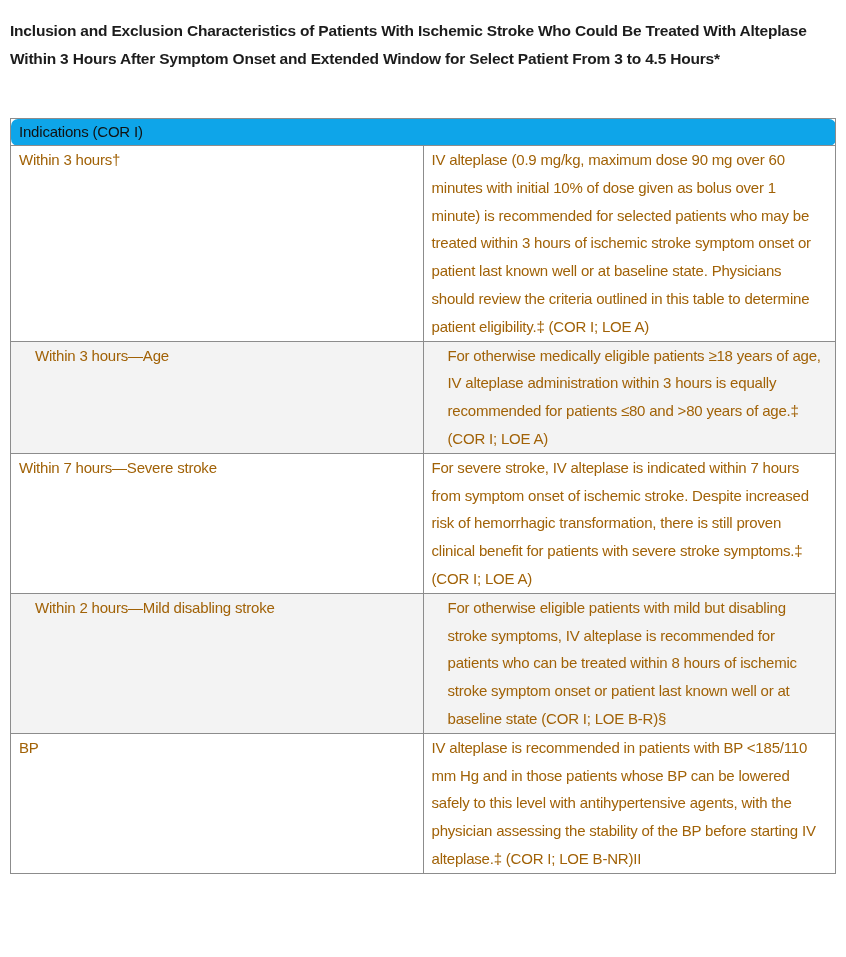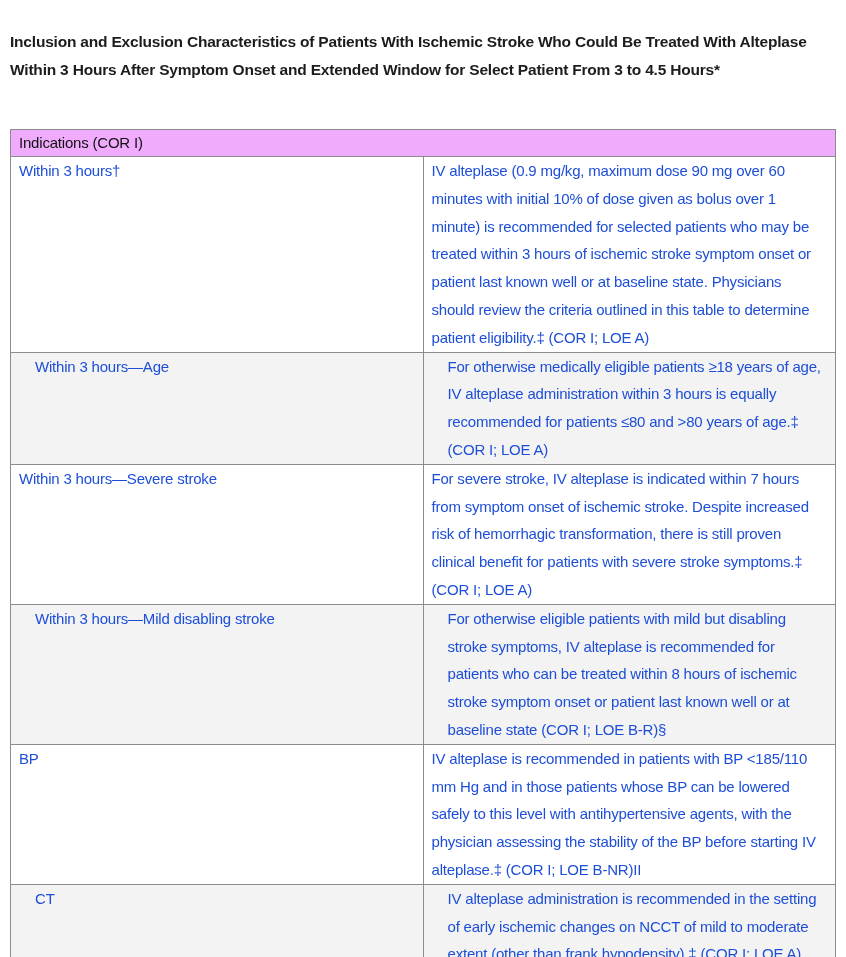--- a/index.html
+++ b/index.html
@@ -8,21 +8,21 @@
     background: #ffffff;
   }
   body {
     width: 846px;
     height: 957px;
     overflow: hidden;
     font-family: "Liberation Sans", "DejaVu Sans", sans-serif;
     color: #222222;
   }
   .page-title {
-    margin: 28px 10px 0 10px;
+    margin: 17px 10px 0 10px;
     width: 826px;
     font-size: 15.5px;
     font-weight: bold;
     line-height: 28px;
     color: #1c1c1c;
     letter-spacing: -0.2px;
   }
   table.indications {
     margin: 45px 0 0 10px;
     width: 826px;
@@ -30,35 +30,36 @@
     table-layout: fixed;
   }
   table.indications th,
   table.indications td {
     border: 1px solid #8c8c8c;
     vertical-align: top;
     text-align: left;
     font-weight: normal;
   }
   th.table-header {
-    background: #f0abfc;
+    background: #0ea5e9;
     font-weight: bold;
     font-size: 15px;
     color: #111111;
     padding: 0 8px;
     height: 26px;
     line-height: 26px;
     letter-spacing: -0.2px;
+    border-radius: 7px;
   }
   td.cell-label, td.cell-text {
     font-size: 15px;
     line-height: 27.8px;
     padding: 0 8px;
     letter-spacing: -0.2px;
-    color: #1d4ed8;
+    color: #a16207;
   }
   td.cell-label { width: 404px; }
   td.cell-text  { width: 398px; }
   tr.row-alt td { background: #f3f3f3; padding-left: 24px; }
   tr.row-plain td { background: #ffffff; }
 </style>
 </head>
 <body>
 
 <div class="page-title">Inclusion and Exclusion Characteristics of Patients With Ischemic Stroke Who Could Be Treated With Alteplase Within 3 Hours After Symptom Onset and Extended Window for Select Patient From 3 to 4.5 Hours*</div>
@@ -72,29 +73,25 @@
   <tbody>
     <tr class="row-plain">
       <td class="cell-label">Within 3 hours†</td>
       <td class="cell-text">IV alteplase (0.9 mg/kg, maximum dose 90 mg over 60 minutes with initial 10% of dose given as bolus over 1 minute) is recommended for selected patients who may be treated within 3 hours of ischemic stroke symptom onset or patient last known well or at baseline state. Physicians should review the criteria outlined in this table to determine patient eligibility.‡ (COR I; LOE A)</td>
     </tr>
     <tr class="row-alt">
       <td class="cell-label">Within 3 hours—Age</td>
       <td class="cell-text">For otherwise medically eligible patients ≥18 years of age, IV alteplase administration within 3 hours is equally recommended for patients ≤80 and &gt;80 years of age.‡ (COR I; LOE A)</td>
     </tr>
     <tr class="row-plain">
-      <td class="cell-label">Within 3 hours—Severe stroke</td>
+      <td class="cell-label">Within 7 hours—Severe stroke</td>
       <td class="cell-text">For severe stroke, IV alteplase is indicated within 7 hours from symptom onset of ischemic stroke. Despite increased risk of hemorrhagic transformation, there is still proven clinical benefit for patients with severe stroke symptoms.‡ (COR I; LOE A)</td>
     </tr>
     <tr class="row-alt">
-      <td class="cell-label">Within 3 hours—Mild disabling stroke</td>
+      <td class="cell-label">Within 2 hours—Mild disabling stroke</td>
       <td class="cell-text">For otherwise eligible patients with mild but disabling stroke symptoms, IV alteplase is recommended for patients who can be treated within 8 hours of ischemic stroke symptom onset or patient last known well or at baseline state (COR I; LOE B-R)§</td>
     </tr>
     <tr class="row-plain">
       <td class="cell-label">BP</td>
       <td class="cell-text">IV alteplase is recommended in patients with BP &lt;185/110 mm Hg and in those patients whose BP can be lowered safely to this level with antihypertensive agents, with the physician assessing the stability of the BP before starting IV alteplase.‡ (COR I; LOE B-NR)II</td>
     </tr>
-    <tr class="row-alt">
-      <td class="cell-label">CT</td>
-      <td class="cell-text">IV alteplase administration is recommended in the setting of early ischemic changes on NCCT of mild to moderate extent (other than frank hypodensity).‡ (COR I; LOE A)</td>
-    </tr>
   </tbody>
 </table>
 
 </body></html>

